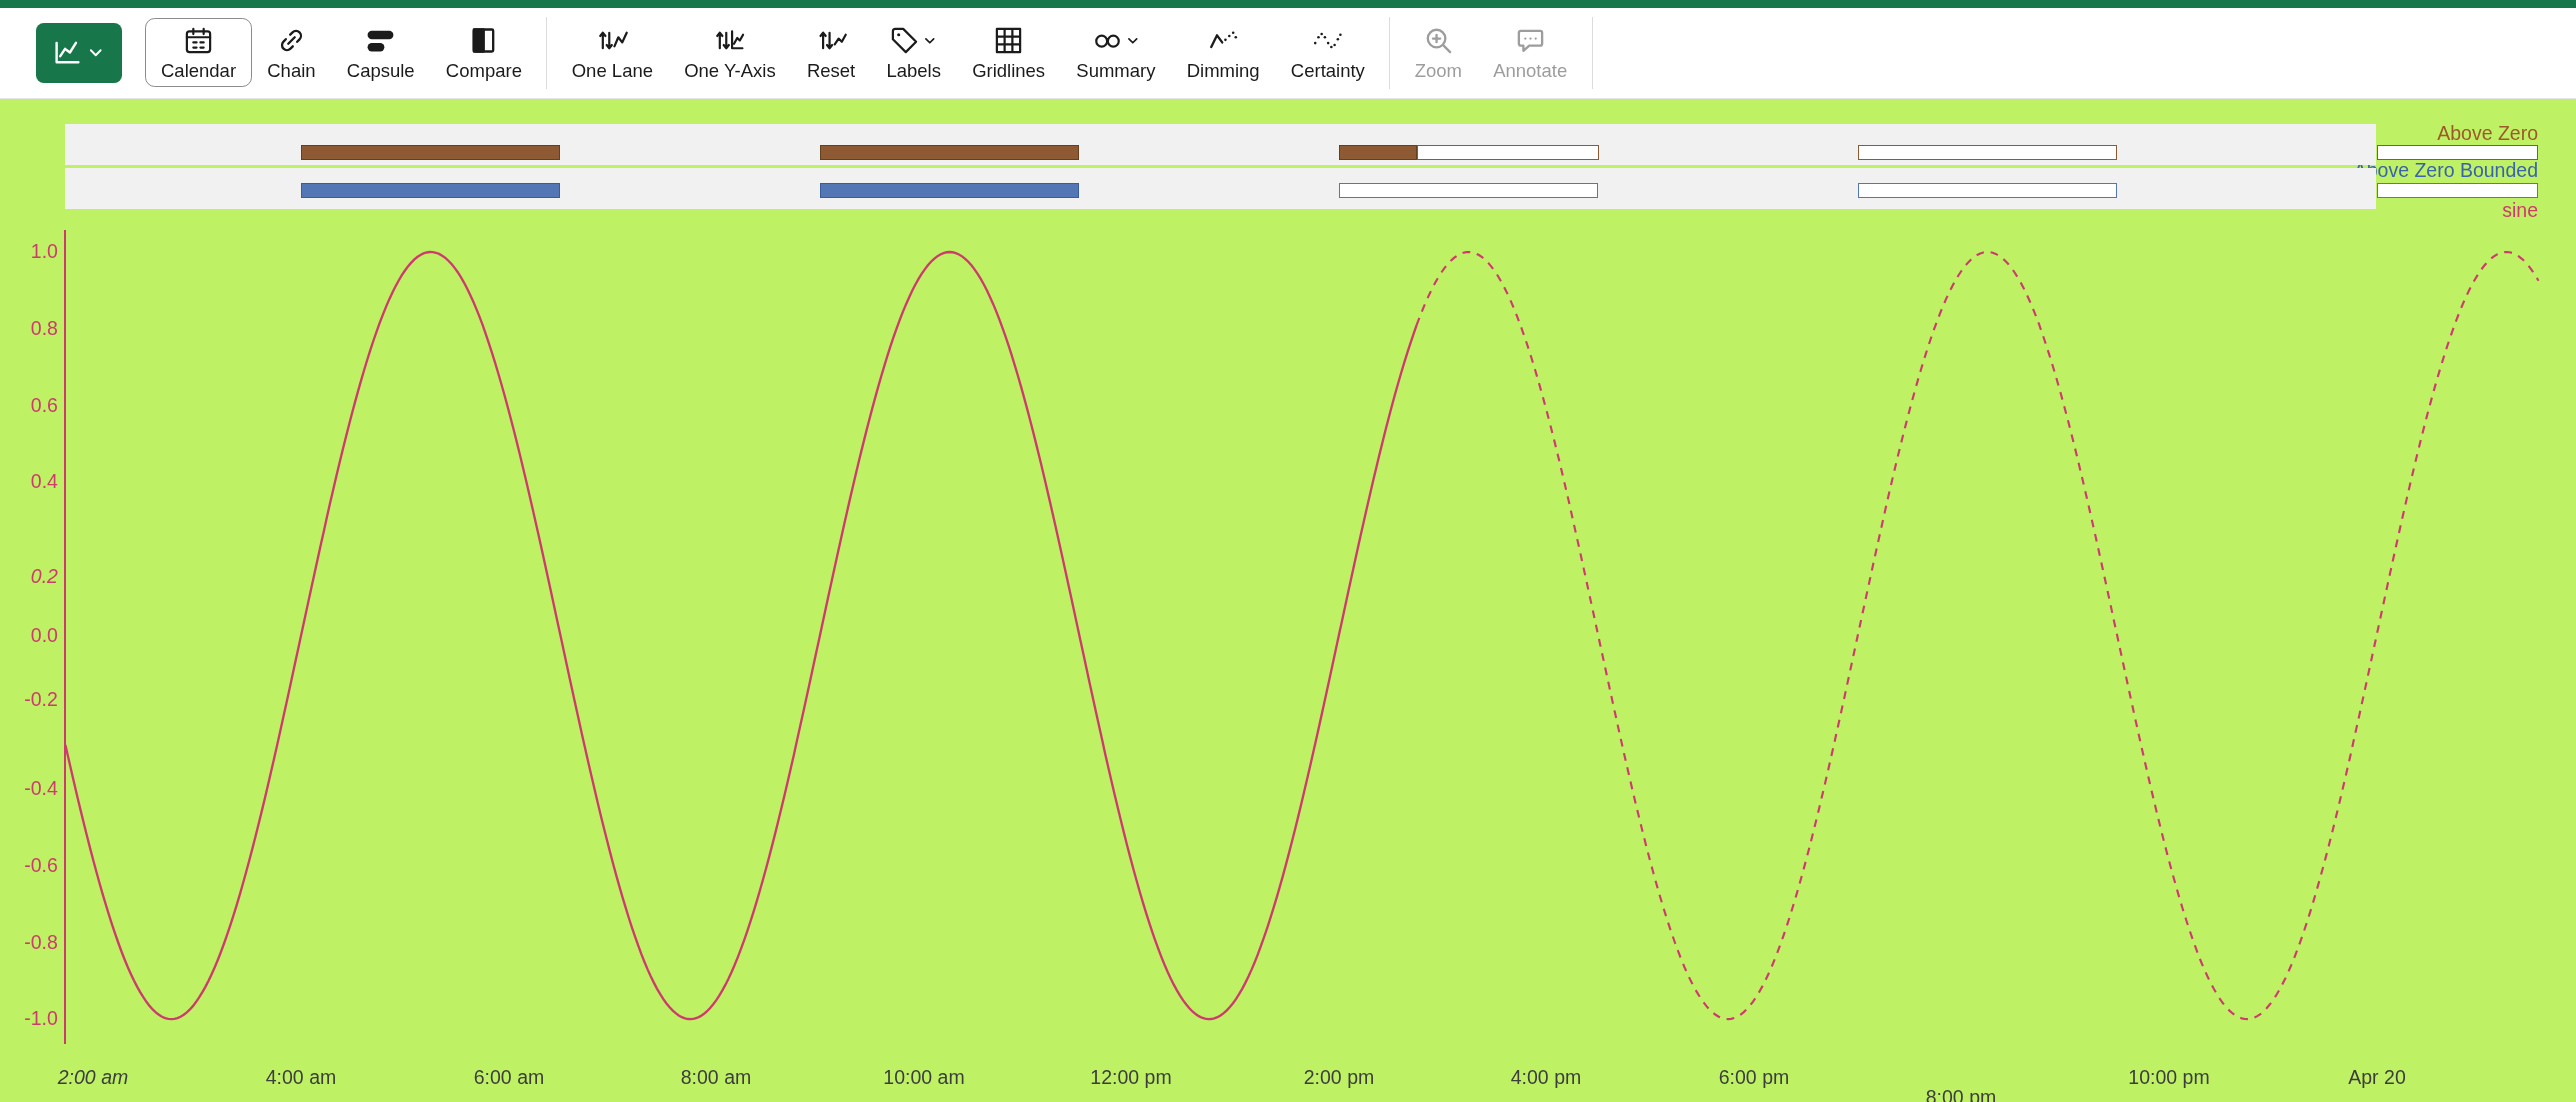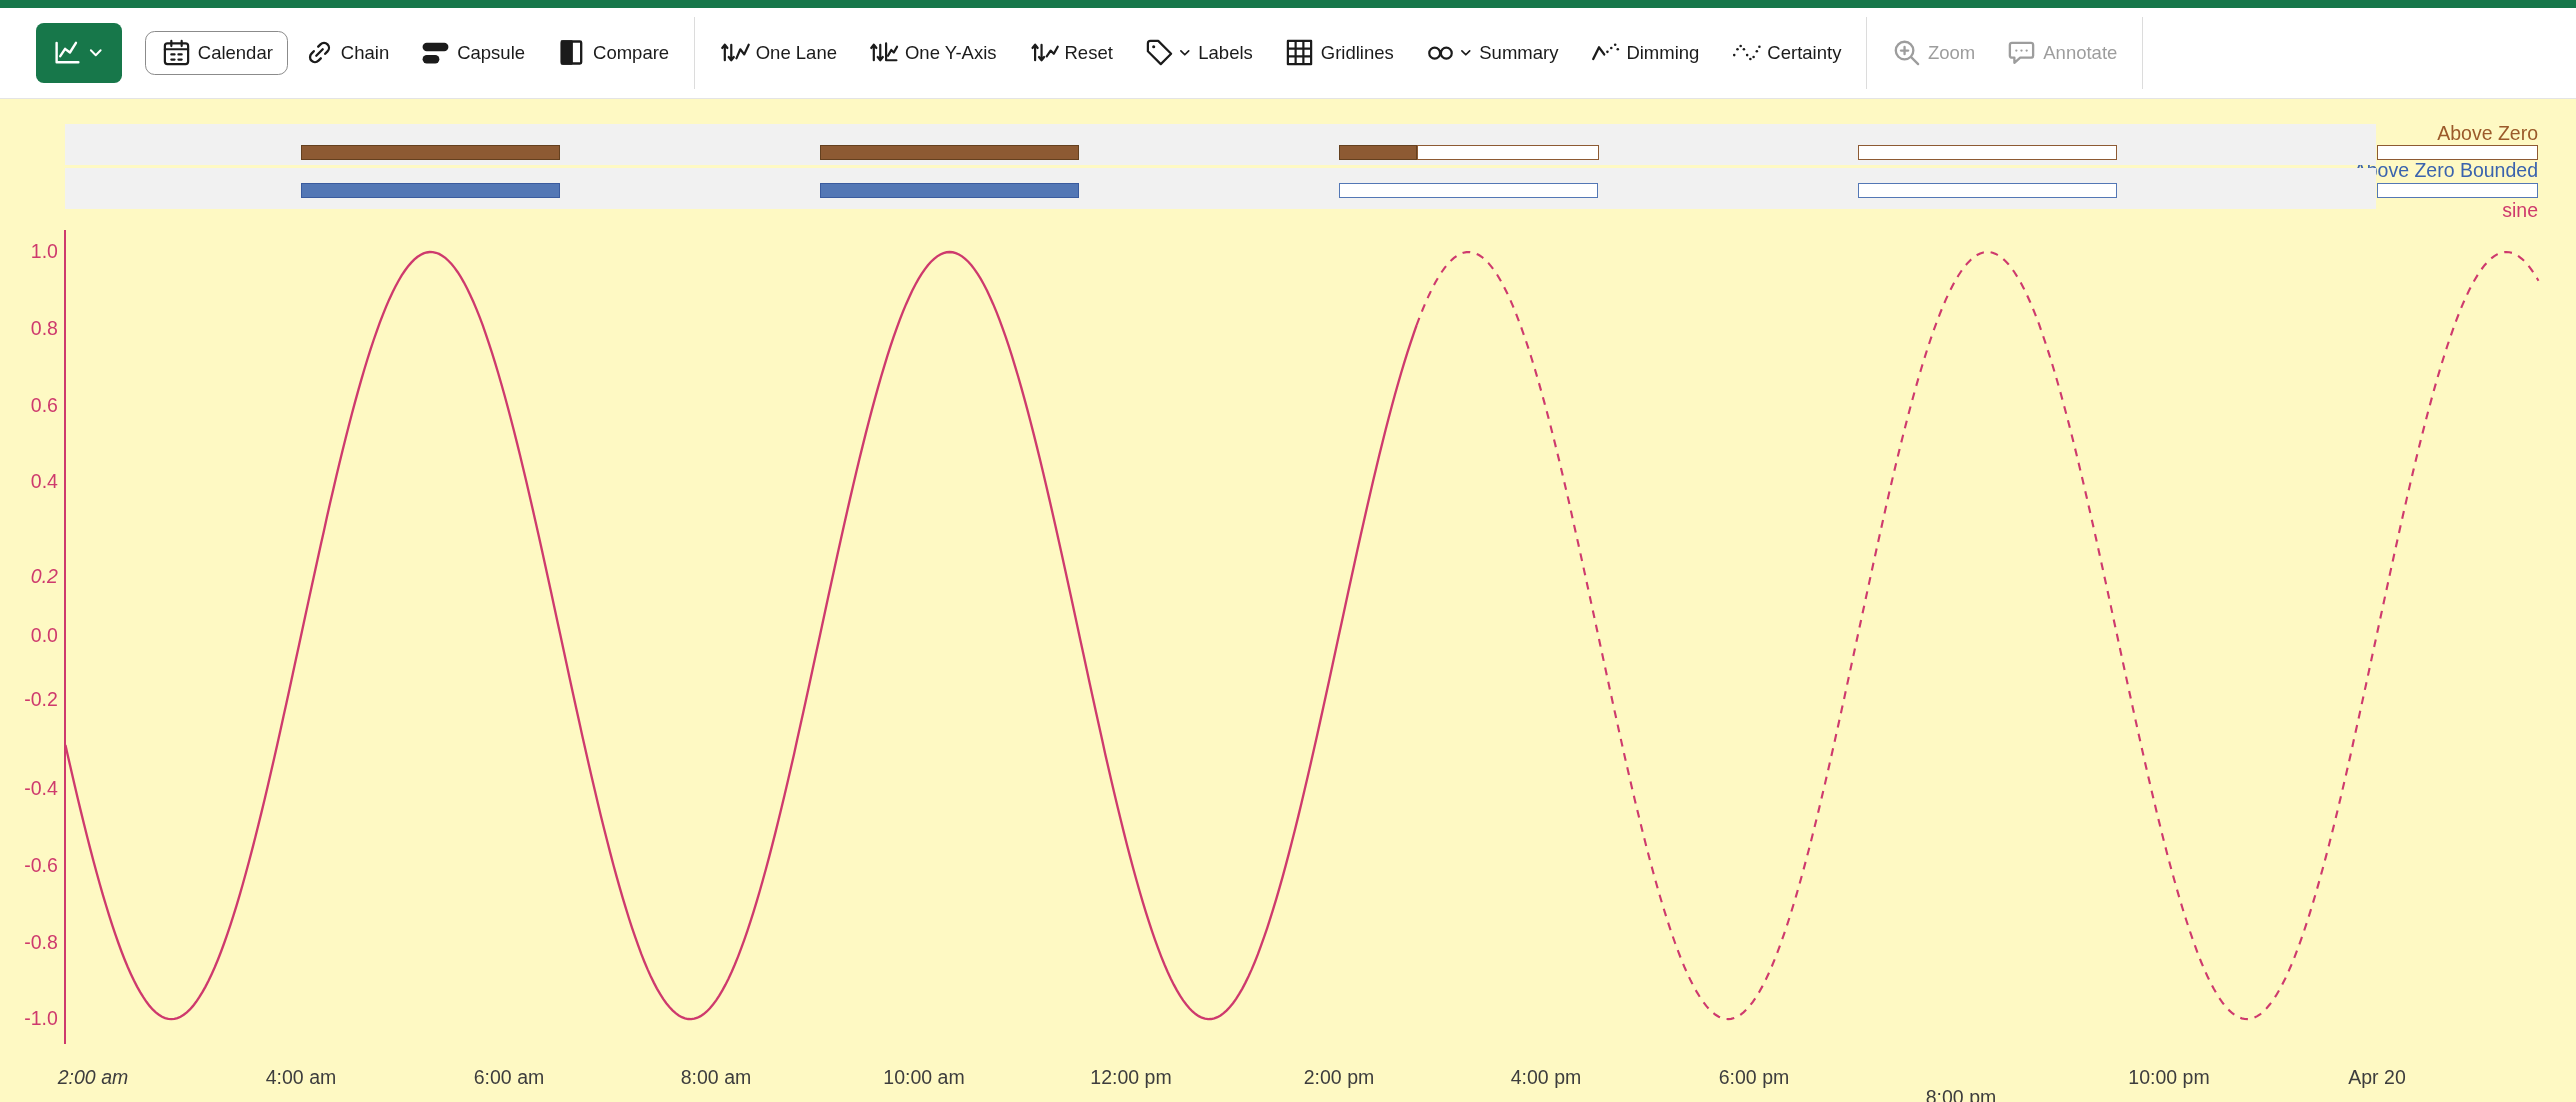--- a/index.html
+++ b/index.html
@@ -4,29 +4,29 @@
 <style>
   *{margin:0;padding:0;box-sizing:border-box}
   html,body{width:2576px;height:1102px;overflow:hidden;background:#fff;
     font-family:"Liberation Sans",sans-serif;}
   .top-strip{height:7.8px;background:#17774a}
   .toolbar{height:91px;background:#fff;border-bottom:1px solid #e4e4e4;
     display:flex;align-items:center;padding-left:36px}
   .chart-type-btn{width:86px;height:60px;background:#17774a;border:none;border-radius:7.8px;
     display:flex;align-items:center;justify-content:center;gap:3.9px;color:#fff;
     margin-right:23.4px;cursor:pointer;flex:none}
-  .tool{display:flex;align-items:center;gap:5.8px;
+  .tool{display:flex;flex-direction:column;align-items:center;gap:5.8px;
     padding:5.8px 14.6px;border:1.5px solid transparent;border-radius:9.7px;
     background:none;color:#1b1b1b;cursor:pointer;font-family:inherit;flex:none}
   .tool .lbl{font-size:18.5px;line-height:1;white-space:nowrap}
   .tool.selected{border-color:#8b8b8b}
   .tool.disabled{color:#9d9d9d;cursor:default}
   .iconrow{display:flex;align-items:center;gap:1.9px}
   .sep{width:1px;height:72px;background:#dcdcdc;margin:0 8.8px;flex:none}
-  .chart{position:relative;height:1004px;background:#fef9c3}
+  .chart{position:relative;height:1004px;background:#bef264}
   .plot-svg{position:absolute;left:0;top:0;pointer-events:none}
   .yaxis{position:absolute;left:64px;top:131px;width:1.9px;height:814px;background:#ce3a6d}
   .band{position:absolute;height:41px;background:#f1f1f1}
   .bar{position:absolute;height:15.6px;border:1.9px solid transparent}
   .ylab{position:absolute;left:3.9px;width:54px;text-align:right;font-size:19.5px;
     line-height:21.4px;color:#ce3a6d}
   .xlab{position:absolute;transform:translateX(-50%);font-size:19.5px;color:#3d3d3d;
     white-space:nowrap}
   .lane-label{position:absolute;right:38px;font-size:19.5px;line-height:21.4px;white-space:nowrap}
   .lane-label.brown{color:#9b5a2a}

